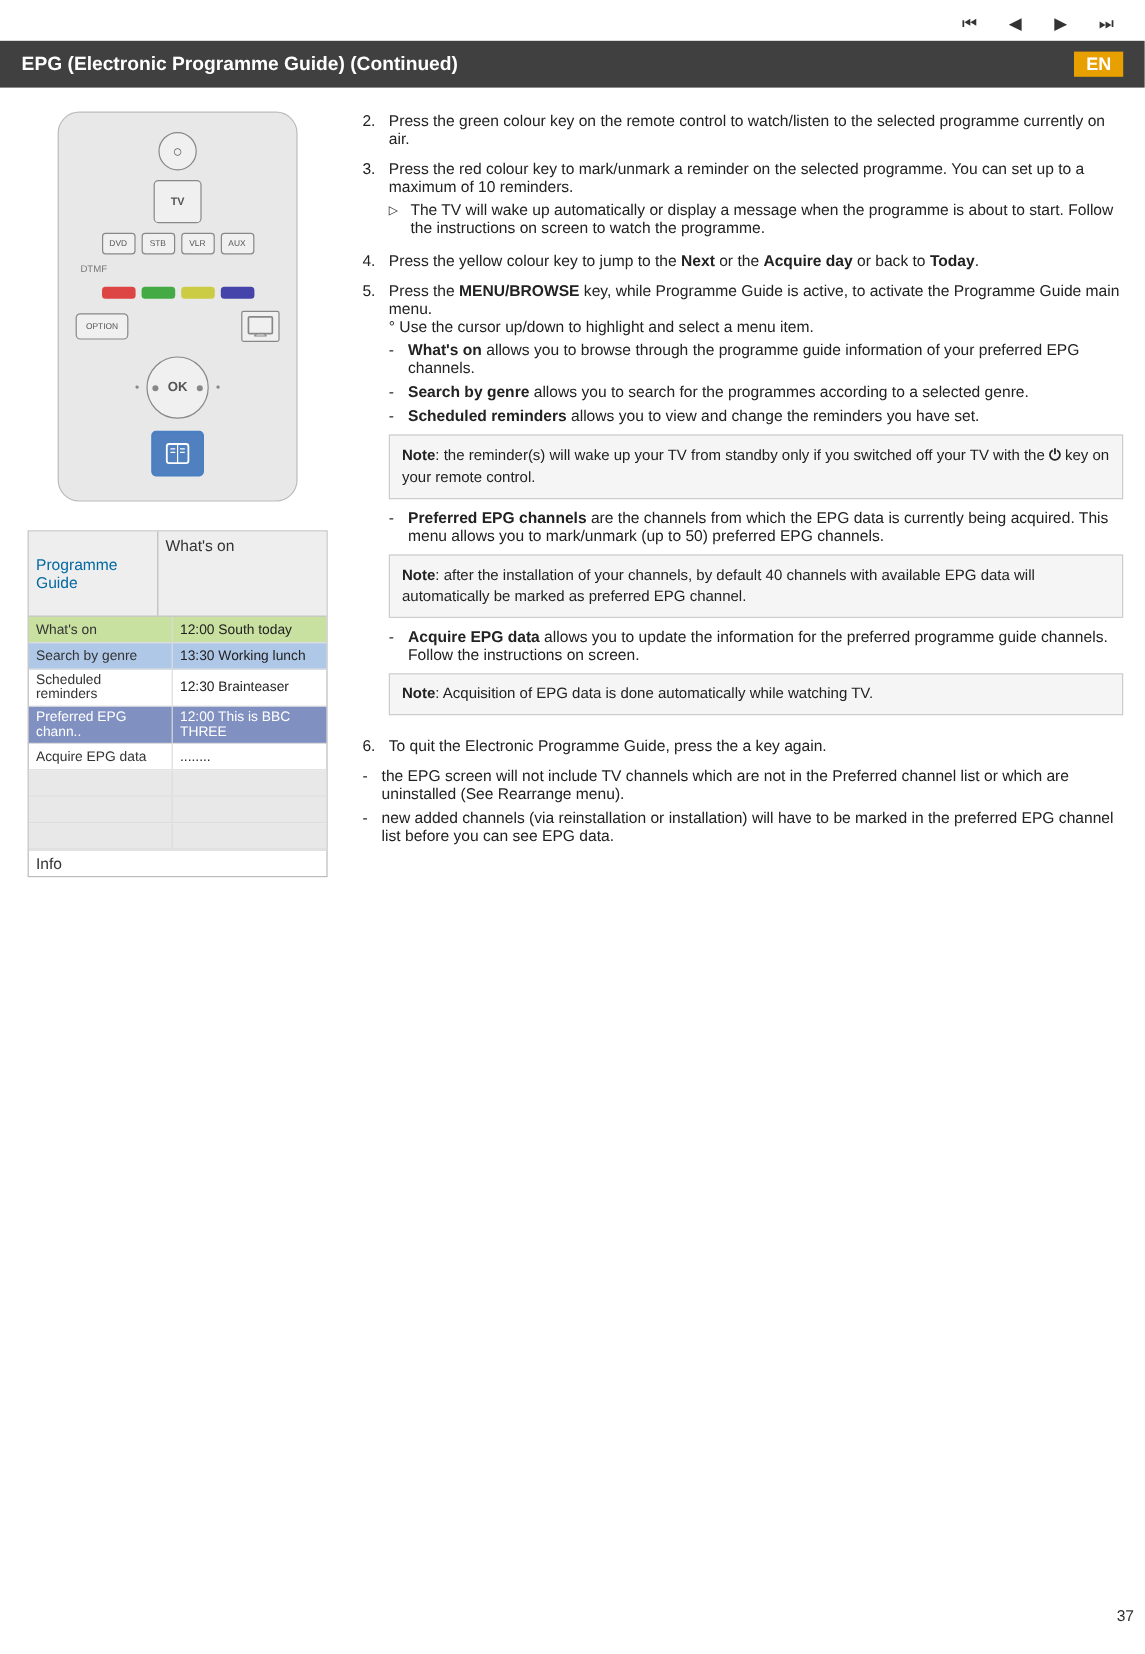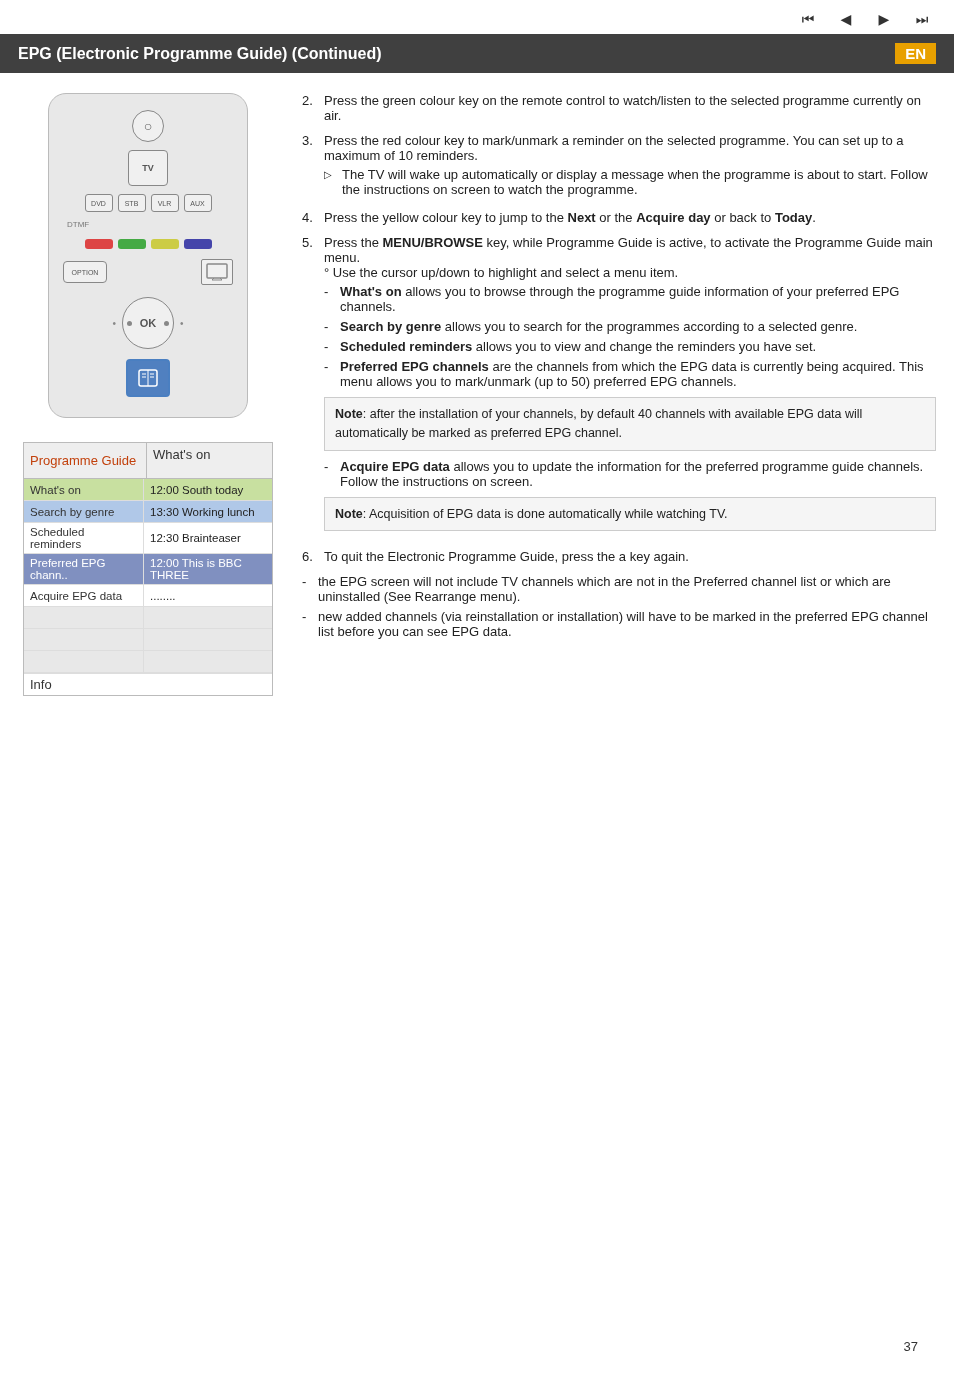--- a/index.html
+++ b/index.html
@@ -215,24 +215,24 @@
       color: #fff;
       font-size: 18px;
       margin-top: 6px;
     }
     .epg-menu-header {
       display: flex;
       background: #eee;
       border-bottom: 1px solid #bbb;
     }
     .epg-menu-header-left {
-      width: 123px;
-      padding: 10px 6px;
+      width: 108px;
+      padding: 20px 6px;
       font-weight: normal;
-      color: #c2410c;
+      color: #0369a1;
       border-right: 1px solid #bbb;
     }
     .epg-menu-header-right {
       flex: 1;
       padding: 4px 6px;
       color: #333;
     }
     .epg-menu-row {
       display: flex;
       border-bottom: 1px solid #ddd;
@@ -329,21 +329,21 @@
       padding: 7px 10px;
       margin: 8px 0;
       font-size: 12.5px;
       line-height: 1.5;
     }
     b { font-weight: bold; }
 
     .page-number {
       position: absolute;
       bottom: 24px;
-      right: 36px;
+      right: 9px;
       font-size: 13px;
       color: #333;
     }
 
     .tips-section {
       margin-top: 10px;
     }
   </style>
 </head>
 <body>
@@ -507,20 +507,23 @@
             <li>
               <span class="dash">-</span>
               <span><b>Search by genre</b> allows you to search for the programmes according to a selected genre.</span>
             </li>
             <li>
               <span class="dash">-</span>
               <span><b>Scheduled reminders</b> allows you to view and change the reminders you have set.</span>
             </li>
           </ul>
 
+          <div class="note-box">
+            <b>Note</b>: the reminder(s) will wake up your TV from standby only if you switched off your TV with the <b>⏻</b> key on your remote control.
+          </div>
 
           <ul class="dash-list">
             <li>
               <span class="dash">-</span>
               <span><b>Preferred EPG channels</b> are the channels from which the EPG data is currently being  acquired. This menu allows you to mark/unmark (up to 50) preferred EPG channels.</span>
             </li>
           </ul>
 
           <div class="note-box">
             <b>Note</b>: after the installation of your channels, by default 40 channels with available EPG data will automatically be marked as preferred EPG channel.

